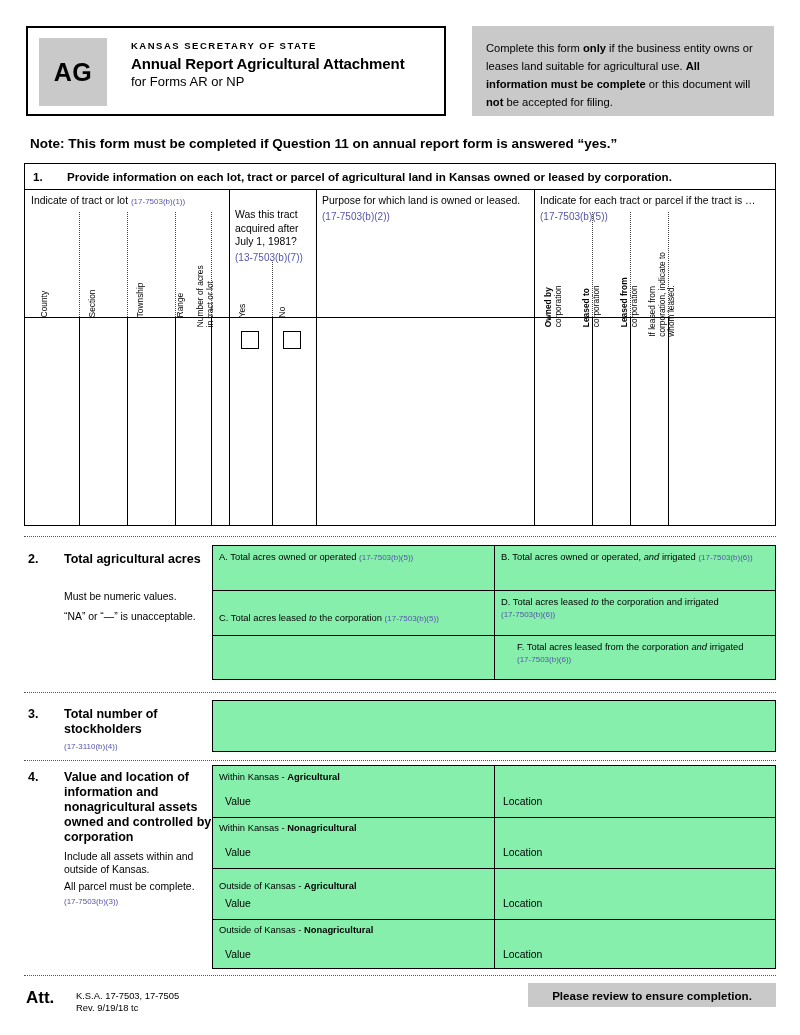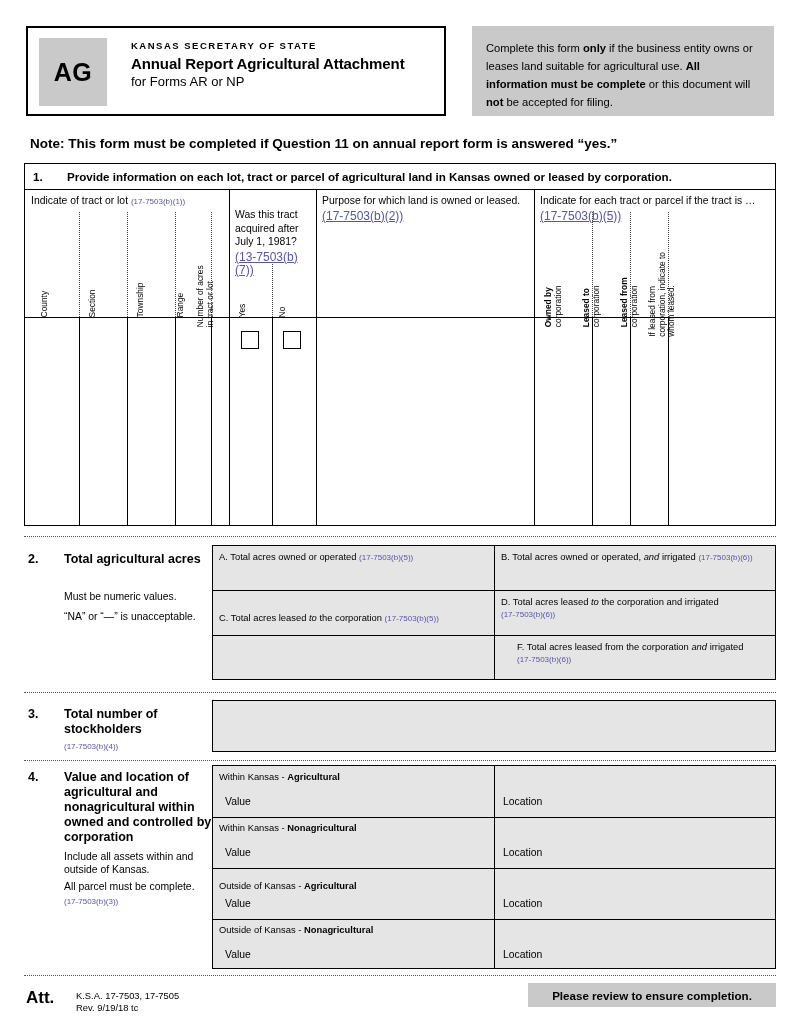--- a/index.html
+++ b/index.html
@@ -149,24 +149,23 @@
     font-size: 10.4px;
     line-height: 13.5px;
   }
   .stat {
     color: #5555aa;
     font-size: 8px;
     white-space: nowrap;
   }
   .stat-blk {
     color: #5555aa;
-    font-size: 12px;
+    font-size: 10px;
     display: block;
     margin-top: 2px;
-    text-decoration: underline;
   }
 
   .vlabel {
     position: absolute;
     transform-origin: left bottom;
     transform: rotate(-90deg);
     white-space: nowrap;
     font-size: 8.4px;
     line-height: 9.4px;
   }
@@ -214,21 +213,21 @@
     width: 156px;
     font-size: 10.4px;
     line-height: 13px;
   }
 
   
   .box {
     position: absolute;
     border: 1.6px solid #000;
     box-sizing: border-box;
-    background: #e5e5e5;
+    background: #86efac;
   }
   .hline {
     position: absolute;
     height: 0;
     border-top: 1.3px solid #000;
   }
   .vline {
     position: absolute;
     width: 0;
     border-left: 1.3px solid #000;
@@ -400,30 +399,30 @@
 
 
     <div class="cellcap" style="left:304px; top:95px; width:272px;"><span>F.</span><span> Total acres leased from the corporation </span><i>and</i><span> irrigated </span><span class="stat">(17-7503(b)(6))</span></div>
   </div>
 
   <div class="dotsep" style="top:692px;"></div>
 
   <div class="seclabel" style="left:28px; top:707px;">
     <span class="num">3.</span>
     <span class="head">Total number of stockholders</span>
-    <span class="sub stat" style="left:36px; top:33px; font-size:8px;">(17-7503(b)(4))</span>
+    <span class="sub stat" style="left:36px; top:33px; font-size:8px;">(17-3110(b)(4))</span>
   </div>
 
   <div class="box" style="left:212px; top:700px; width:564px; height:52px;"></div>
 
   <div class="dotsep" style="top:760px;"></div>
 
   <div class="seclabel" style="left:28px; top:770px;">
     <span class="num">4.</span>
-    <span class="head">Value and location of agricultural and nonagricultural within owned and controlled by corporation</span>
+    <span class="head">Value and location of information and nonagricultural assets owned and controlled by corporation</span>
     <span class="sub" style="top:80px;">Include all assets within and outside of Kansas.</span>
     <span class="sub" style="top:110px;">All parcel must be complete.</span>
     <span class="sub stat" style="top:125px; font-size:8px;">(17-7503(b)(3))</span>
   </div>
 
   <div class="box" style="left:212px; top:765px; width:564px; height:204px;">
     <div class="hline" style="left:0; top:51px; width:562px;"></div>
     <div class="hline" style="left:0; top:102px; width:562px;"></div>
     <div class="hline" style="left:0; top:153px; width:562px;"></div>
     <div class="vline" style="left:281px; top:0; height:202px;"></div>

